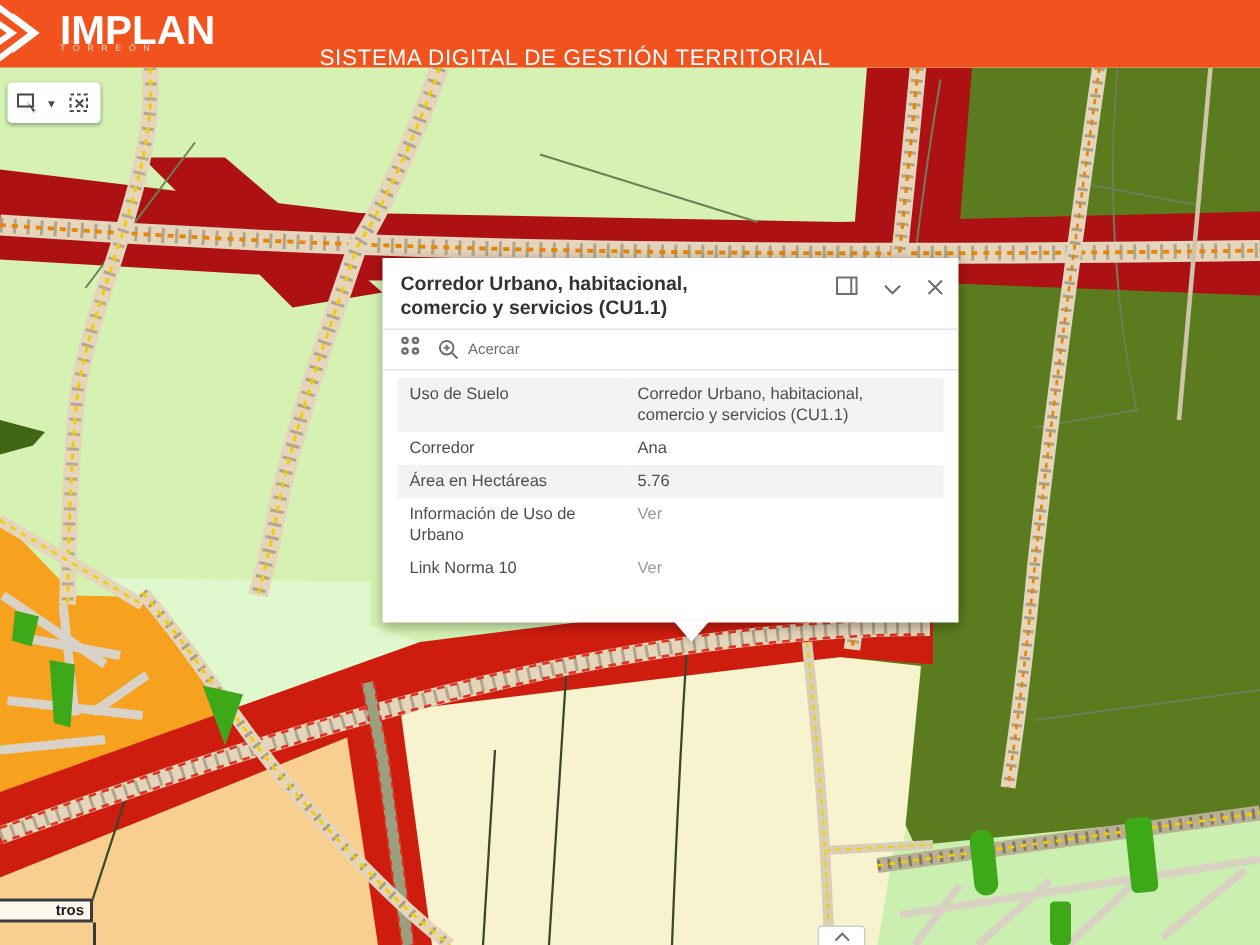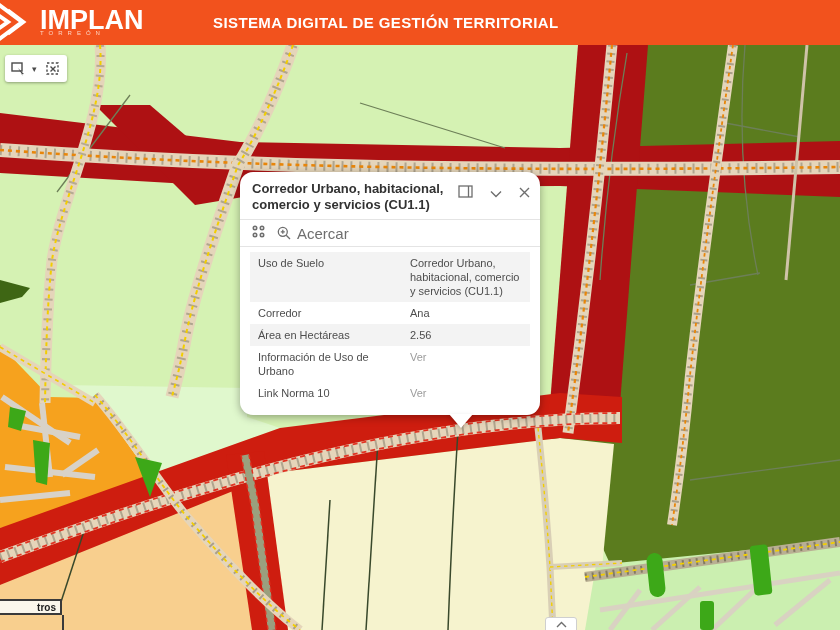--- a/index.html
+++ b/index.html
@@ -11,40 +11,40 @@
   *{box-sizing:border-box;margin:0;padding:0}
   html,body{width:840px;height:630px;overflow:hidden;font-family:"Liberation Sans",sans-serif}
   .stage{position:relative;width:840px;height:630px;overflow:hidden;background:var(--zone-base)}
 
   
   .header{position:absolute;left:0;top:0;width:840px;height:45px;background:var(--header-bg);z-index:30;display:flex;align-items:center}
   .logo{position:absolute;left:0;top:2px;display:flex;align-items:center}
   .logo-mark{margin-left:-6px}
   .logo-text{color:#fff;font-weight:bold;font-size:27px;letter-spacing:0px;line-height:24px}
   .logo-sub{color:rgba(255,235,225,.85);font-size:6px;letter-spacing:5px;margin-top:-2px}
-  .header-title{position:absolute;left:213px;top:14px;color:#fff;font-weight:bold;font-size:15px;letter-spacing:.4px}
+  .header-title{position:absolute;left:213px;top:30px;color:#fff;font-weight:normal;font-size:15px;letter-spacing:.4px}
 
   
   .map{position:absolute;left:0;top:45px;width:840px;height:585px;z-index:1}
 
   
   .tools{position:absolute;left:5px;top:55px;z-index:20;background:#fff;border-radius:3px;box-shadow:0 1px 3px rgba(0,0,0,.35);display:flex;align-items:center;height:27px;padding:0 6px;gap:5px}
   .tool-btn{display:flex;align-items:center;justify-content:center;cursor:pointer;color:#4a4a4a}
   .caret{font-size:9px;color:#4a4a4a}
 
   
-  .popup{position:absolute;left:240px;top:172px;width:300px;height:243px;background:#fff;border-radius:13px;box-shadow:0 2px 8px rgba(0,0,0,.35);z-index:25;overflow:hidden}
+  .popup{position:absolute;left:255px;top:172px;width:384px;height:243px;background:#fff;border-radius:0;box-shadow:0 2px 8px rgba(0,0,0,.35);z-index:25;overflow:hidden}
   .popup-arrow{position:absolute;left:449px;top:414px;width:0;height:0;border-left:12px solid transparent;border-right:12px solid transparent;border-top:14px solid #fff;z-index:26;filter:drop-shadow(0 2px 2px rgba(0,0,0,.2))}
   .popup-head{display:flex;padding:9px 10px 6px 12px;border-bottom:1px solid #e4e4e4}
   .popup-title{font-weight:bold;font-size:13px;line-height:16px;color:#323232;width:225px}
   .popup-headicons{display:flex;gap:17px;align-items:flex-start;margin-left:auto;padding-top:3px;color:#6e6e6e}
   .popup-headicons .hicon{cursor:pointer;display:block}
   .popup-actions{display:flex;align-items:center;gap:12px;padding:6px 12px;border-bottom:1px solid #e4e4e4;height:27px}
   .action-zoom{display:flex;align-items:center;gap:6px;cursor:pointer}
-  .action-zoom span{font-size:15px;color:#6e6e6e}
+  .action-zoom span{font-size:10px;color:#6e6e6e}
   .popup-table{padding:5px 10px 0 10px}
   table{border-collapse:collapse;width:100%;table-layout:fixed}
   td{font-size:11px;line-height:14px;color:#4d4d4d;padding:4px 8px;vertical-align:top;word-wrap:break-word}
   td.lab{width:152px}
   tr.alt{background:#f3f3f3}
   td.muted{color:#9b9b9b;cursor:pointer}
 
   
   .scalebar{position:absolute;left:0;top:599px;z-index:20}
   .scalebox{position:absolute;left:-62px;top:0;width:124px;height:16px;background:#FBF7EC;border:2px solid #3a3a3a;color:#1c1c1c;font-size:10px;font-weight:bold;display:flex;align-items:center;justify-content:flex-end;padding-right:4px}
@@ -277,21 +277,21 @@
           <tr class="alt" style="height:34px">
             <td class="lab">Uso de Suelo</td>
             <td>Corredor Urbano, habitacional, comercio y servicios (CU1.1)</td>
           </tr>
           <tr style="height:19px">
             <td class="lab">Corredor</td>
             <td>Ana</td>
           </tr>
           <tr class="alt" style="height:19px">
             <td class="lab">Área en Hectáreas</td>
-            <td>2.56</td>
+            <td>5.76</td>
           </tr>
           <tr style="height:19px">
             <td class="lab">Información de Uso de Urbano</td>
             <td class="muted">Ver</td>
           </tr>
           <tr style="height:19px">
             <td class="lab">Link Norma 10</td>
             <td class="muted">Ver</td>
           </tr>
 

